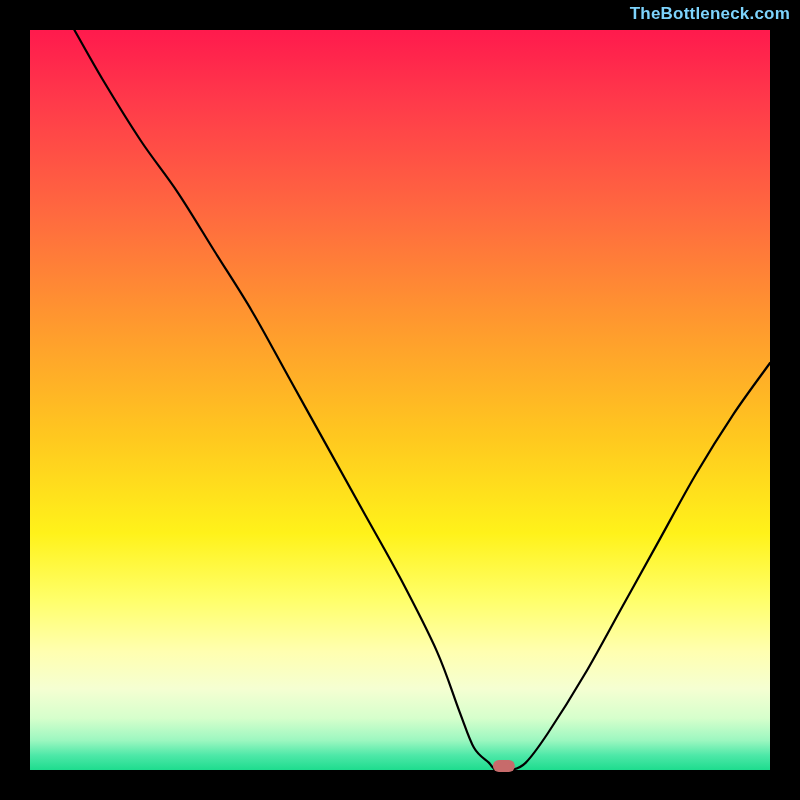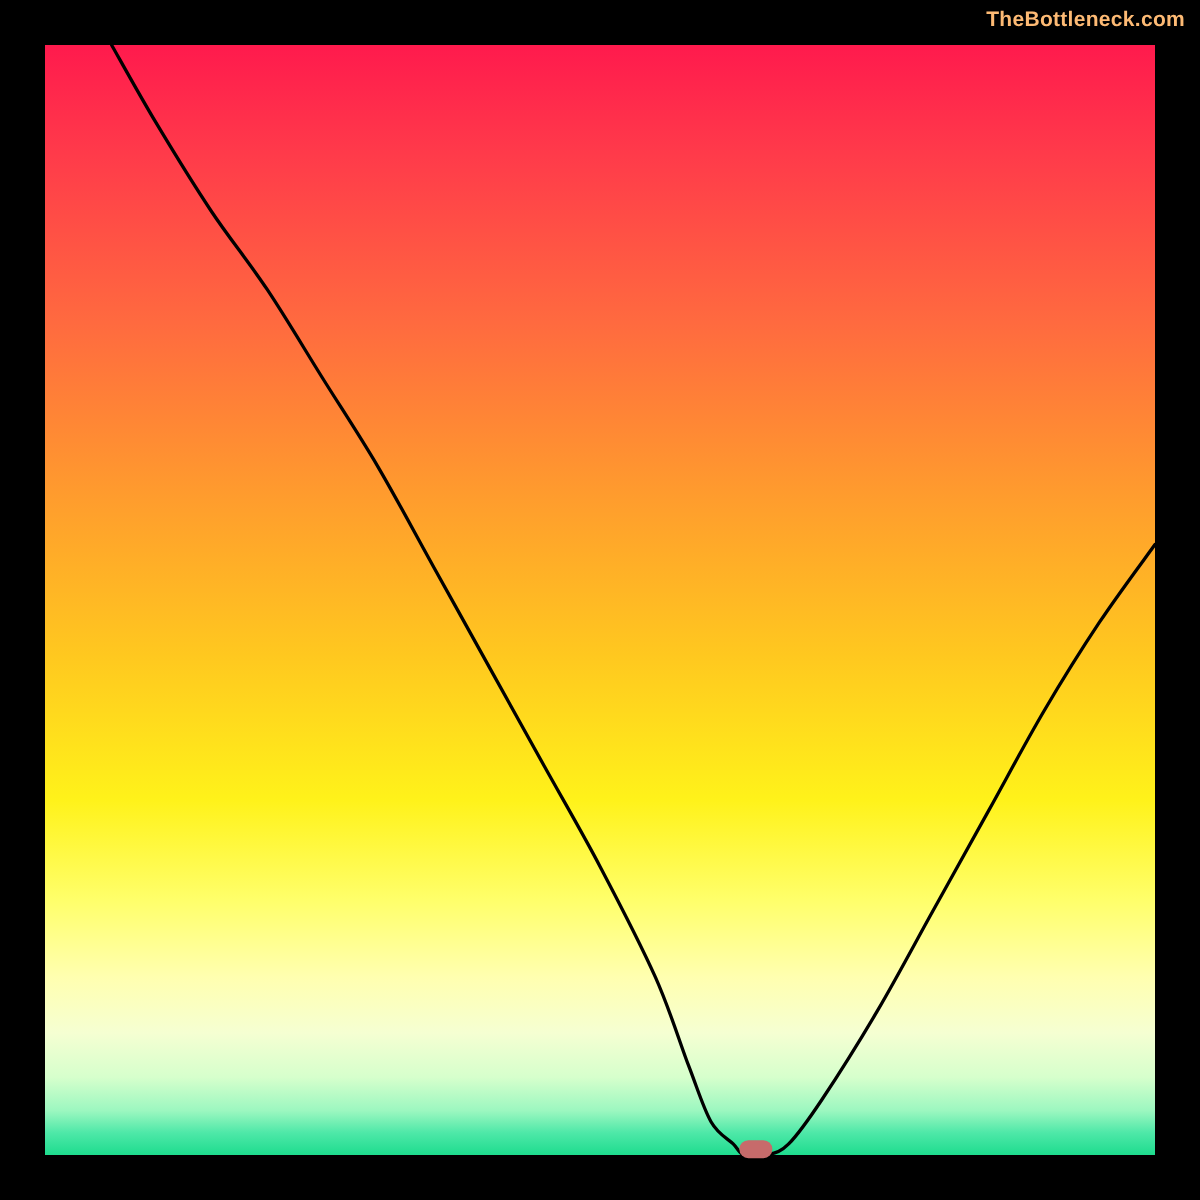--- a/index.html
+++ b/index.html
@@ -13,22 +13,22 @@
   .frame {
     position: relative;
     width: 800px;
     height: 800px;
     background: #000;
   }
   .watermark {
     position: absolute;
     top: 4px;
     right: 10px;
-    color: #fdba74;
-    font-size: 14px;
+    color: #7dd3fc;
+    font-size: 17px;
     font-weight: 600;
     letter-spacing: 0.2px;
     font-family: Arial, Helvetica, sans-serif;
   }
   .plot {
     position: absolute;
     left: 30px;
     top: 30px;
     width: 740px;
     height: 740px;

